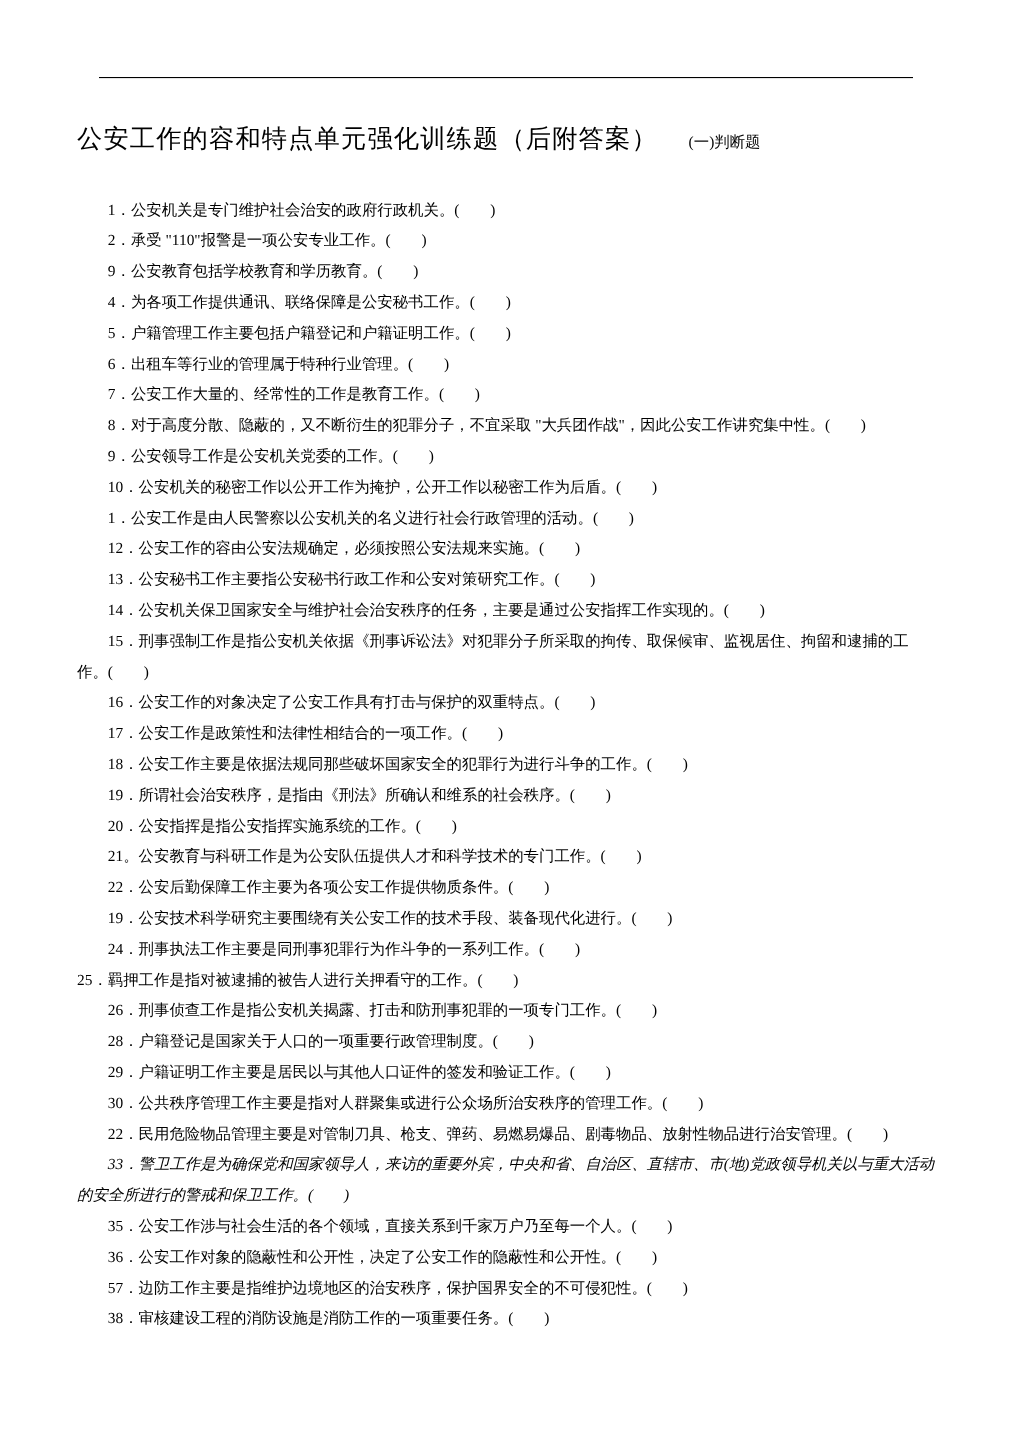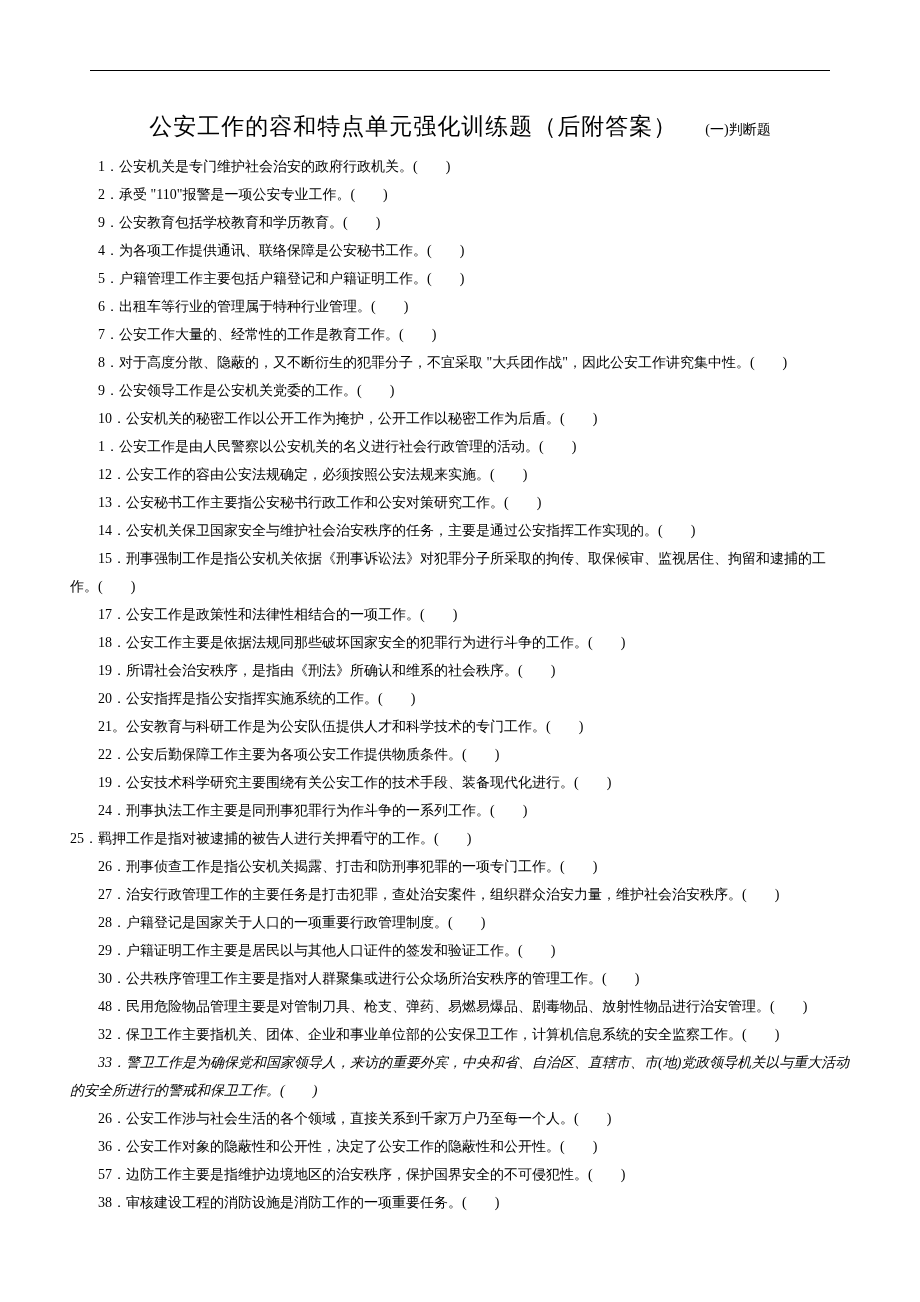--- a/index.html
+++ b/index.html
@@ -8,22 +8,21 @@
       background: #fff;
       font-family: "SimSun", "宋体", serif;
       color: #000;
       padding: 60px 70px 40px 70px;
     }
     .top-rule {
       border-top: 1.5px solid #000;
       margin: 10px 20px 40px 20px;
     }
     .title-line {
-      text-align: center;
-      margin-bottom: 11px;
+      margin-bottom: 36px;
     }
     .title-main {
       font-size: 23px;
       font-weight: normal;
       letter-spacing: 1px;
     }
     .title-sub {
       font-size: 14px;
       margin-left: 24px;
     }
@@ -56,35 +55,34 @@
   <p class="question">6．出租车等行业的管理属于特种行业管理。(　　)</p>
   <p class="question">7．公安工作大量的、经常性的工作是教育工作。(　　)</p>
   <p class="question">8．对于高度分散、隐蔽的，又不断衍生的犯罪分子，不宜采取 "大兵团作战"，因此公安工作讲究集中性。(　　)</p>
   <p class="question">9．公安领导工作是公安机关党委的工作。(　　)</p>
   <p class="question">10．公安机关的秘密工作以公开工作为掩护，公开工作以秘密工作为后盾。(　　)</p>
   <p class="question">1．公安工作是由人民警察以公安机关的名义进行社会行政管理的活动。(　　)</p>
   <p class="question">12．公安工作的容由公安法规确定，必须按照公安法规来实施。(　　)</p>
   <p class="question">13．公安秘书工作主要指公安秘书行政工作和公安对策研究工作。(　　)</p>
   <p class="question">14．公安机关保卫国家安全与维护社会治安秩序的任务，主要是通过公安指挥工作实现的。(　　)</p>
   <p class="question">15．刑事强制工作是指公安机关依据《刑事诉讼法》对犯罪分子所采取的拘传、取保候审、监视居住、拘留和逮捕的工作。(　　)</p>
+  <p class="question">16．公安工作的对象决定了公安工作具有打击与保护的双重特点。(　　)</p>
   <p class="question">17．公安工作是政策性和法律性相结合的一项工作。(　　)</p>
   <p class="question">18．公安工作主要是依据法规同那些破坏国家安全的犯罪行为进行斗争的工作。(　　)</p>
   <p class="question">19．所谓社会治安秩序，是指由《刑法》所确认和维系的社会秩序。(　　)</p>
   <p class="question">20．公安指挥是指公安指挥实施系统的工作。(　　)</p>
   <p class="question">21。公安教育与科研工作是为公安队伍提供人才和科学技术的专门工作。(　　)</p>
   <p class="question">22．公安后勤保障工作主要为各项公安工作提供物质条件。(　　)</p>
   <p class="question">19．公安技术科学研究主要围绕有关公安工作的技术手段、装备现代化进行。(　　)</p>
   <p class="question">24．刑事执法工作主要是同刑事犯罪行为作斗争的一系列工作。(　　)</p>
   <p class="question q-last">25．羁押工作是指对被逮捕的被告人进行关押看守的工作。(　　)</p>
   <p class="question">26．刑事侦查工作是指公安机关揭露、打击和防刑事犯罪的一项专门工作。(　　)</p>
-  <p class="question">27．治安行政管理工作的主要任务是打击犯罪，查处治安案件，组织群众治安力量，维护社会治安秩序。(　　)</p>
   <p class="question">28．户籍登记是国家关于人口的一项重要行政管理制度。(　　)</p>
   <p class="question">29．户籍证明工作主要是居民以与其他人口证件的签发和验证工作。(　　)</p>
   <p class="question">30．公共秩序管理工作主要是指对人群聚集或进行公众场所治安秩序的管理工作。(　　)</p>
-  <p class="question">48．民用危险物品管理主要是对管制刀具、枪支、弹药、易燃易爆品、剧毒物品、放射性物品进行治安管理。(　　)</p>
-  <p class="question">32．保卫工作主要指机关、团体、企业和事业单位部的公安保卫工作，计算机信息系统的安全监察工作。(　　)</p>
+  <p class="question">22．民用危险物品管理主要是对管制刀具、枪支、弹药、易燃易爆品、剧毒物品、放射性物品进行治安管理。(　　)</p>
   <p class="question q-last"><span style="display:inline-block;text-indent:2em;font-style:italic;">33．警卫工作是为确保党和国家领导人，来访的重要外宾，中央和省、自治区、直辖市、市(地)党政领导机关以与重大活动的安全所进行的警戒和保卫工作。(　　)</span></p>
-  <p class="question">26．公安工作涉与社会生活的各个领域，直接关系到千家万户乃至每一个人。(　　)</p>
+  <p class="question">35．公安工作涉与社会生活的各个领域，直接关系到千家万户乃至每一个人。(　　)</p>
   <p class="question">36．公安工作对象的隐蔽性和公开性，决定了公安工作的隐蔽性和公开性。(　　)</p>
   <p class="question">57．边防工作主要是指维护边境地区的治安秩序，保护国界安全的不可侵犯性。(　　)</p>
   <p class="question">38．审核建设工程的消防设施是消防工作的一项重要任务。(　　)</p>
 
 </div>
 
 </body></html>

